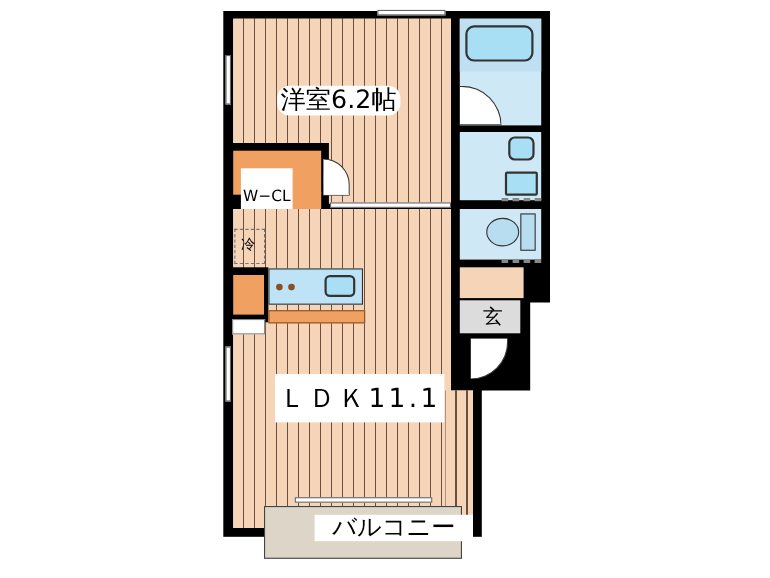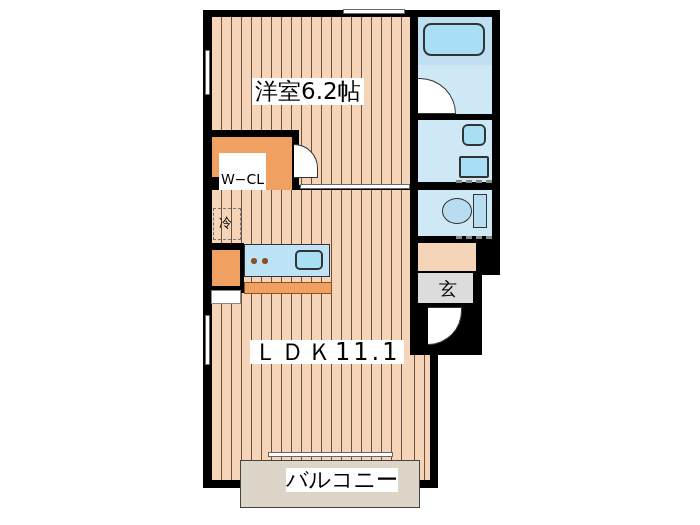--- a/index.html
+++ b/index.html
@@ -23,40 +23,40 @@
 <div class="abs wall" style="left:410px;top:270px;width:72px;height:85px;"></div>
 
 <div class="abs floor" style="left:212px;top:17px;width:198px;height:168px;"></div>
 
 <div class="abs wall" style="left:207px;top:130px;width:92px;height:70px;"></div>
 <div class="abs orange" style="left:212px;top:137px;width:80px;height:40px;"></div>
 <div class="abs orange" style="left:252px;top:175px;width:40px;height:20px;"></div>
 <div class="abs label" style="left:219px;top:153px;font-size:14px;padding:19px 2px;">W−CL</div>
 <div class="abs door-arc" style="left:294px;top:144px;width:24px;height:34px;border-radius:0 34px 0 0;border-left:none;"></div>
 
-<div class="abs label" style="left:252px;top:78px;font-size:23px;padding:2px 3px;">洋室6.2帖</div>
+<div class="abs label" style="left:252px;top:78px;font-size:23px;padding:2px 3px;border-radius:11px;">洋室6.2帖</div>
 
 <div class="abs win" style="left:300px;top:184px;width:110px;height:5px;"></div>
 
 <div class="abs floor" style="left:212px;top:190px;width:198px;height:290px;"></div>
 <div class="abs floor" style="left:405px;top:355px;width:25px;height:125px;"></div>
 
 <div class="abs" style="left:213px;top:208px;width:28px;height:32px;border:1px dashed #777;"></div>
 <div class="abs label" style="left:219px;top:216px;font-size:13px;background:transparent;">冷</div>
 
 <div class="abs wall" style="left:207px;top:243px;width:37px;height:50px;"></div>
 <div class="abs orange" style="left:212px;top:250px;width:28px;height:36px;"></div>
 <div class="abs" style="left:244px;top:244px;width:86px;height:33px;background:#bfe3f6;border:1px solid #333;"></div>
 <div class="abs" style="left:251px;top:258px;width:6px;height:6px;border-radius:50%;background:#8a5020;"></div>
 <div class="abs" style="left:262px;top:258px;width:6px;height:6px;border-radius:50%;background:#8a5020;"></div>
 <div class="abs fixture" style="left:295px;top:250px;width:28px;height:20px;border-radius:5px;"></div>
 <div class="abs orange" style="left:244px;top:282px;width:88px;height:12px;border:1px solid #8a5020;"></div>
 <div class="abs" style="left:211px;top:290px;width:30px;height:14px;background:#fff;border:1px solid #888;"></div>
 
-<div class="abs label" style="left:250px;top:340px;font-size:24px;padding:0 4px;letter-spacing:3px;">ＬＤＫ11.1</div>
+<div class="abs label" style="left:250px;top:340px;font-size:24px;padding:10px 4px;letter-spacing:3px;">ＬＤＫ11.1</div>
 
 <div class="abs water" style="left:418px;top:17px;width:74px;height:97px;"></div>
 <div class="abs" style="left:418px;top:17px;width:74px;height:48px;background:#bfe0f2;"></div>
 <div class="abs fixture" style="left:423px;top:23px;width:62px;height:33px;"></div>
 <div class="abs door-arc" style="left:418px;top:78px;width:38px;height:36px;border-radius:0 38px 0 0;border-left:none;"></div>
 
 <div class="abs water" style="left:418px;top:120px;width:74px;height:62px;"></div>
 <div class="abs fixture" style="left:462px;top:124px;width:24px;height:22px;border-radius:6px;"></div>
 <div class="abs fixture" style="left:459px;top:156px;width:30px;height:22px;border-radius:2px;"></div>
 <div class="abs dotted" style="left:456px;top:180px;width:36px;height:3px;"></div>
@@ -72,13 +72,13 @@
 <div class="abs" style="left:418px;top:273px;width:55px;height:30px;background:#dcdcdc;"></div>
 <div class="abs label" style="left:439px;top:280px;font-size:18px;background:transparent;">玄</div>
 <div class="abs door-arc" style="left:428px;top:307px;width:34px;height:38px;border-radius:0 0 34px 0;border-left:none;"></div>
 
 <div class="abs win" style="left:343px;top:9px;width:62px;height:5px;"></div>
 <div class="abs win" style="left:205px;top:50px;width:5px;height:45px;"></div>
 <div class="abs win" style="left:205px;top:315px;width:5px;height:50px;"></div>
 <div class="abs win" style="left:268px;top:452px;width:125px;height:5px;"></div>
 
 <div class="abs" style="left:240px;top:460px;width:180px;height:48px;background:#ddd5c8;border:1px solid #444;"></div>
-<div class="abs label" style="left:286px;top:468px;font-size:22px;padding:1px 0;">バルコニー</div>
+<div class="abs label" style="left:286px;top:468px;font-size:22px;padding:1px 16px;">バルコニー</div>
 
 </body></html>

